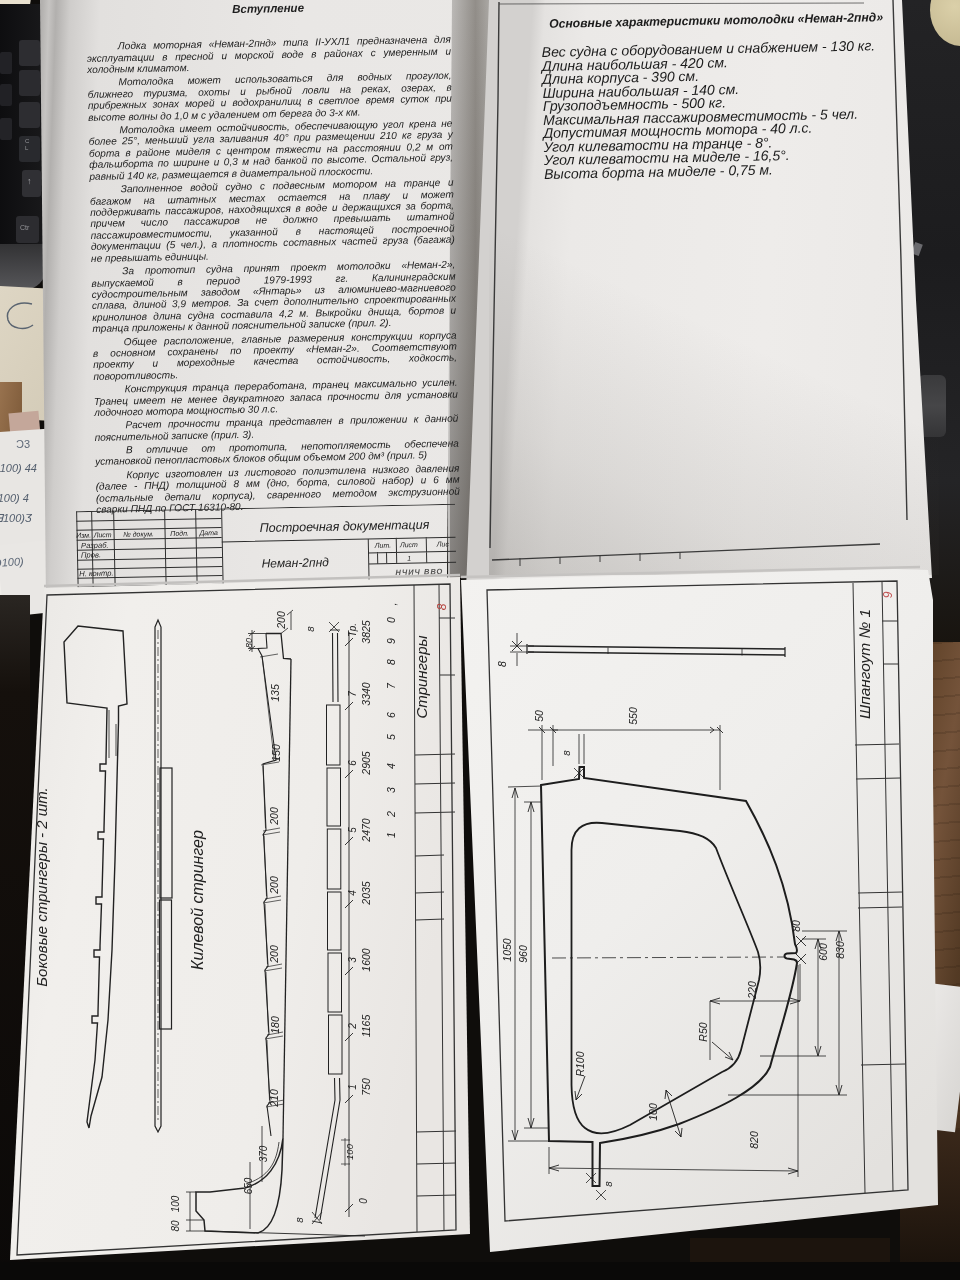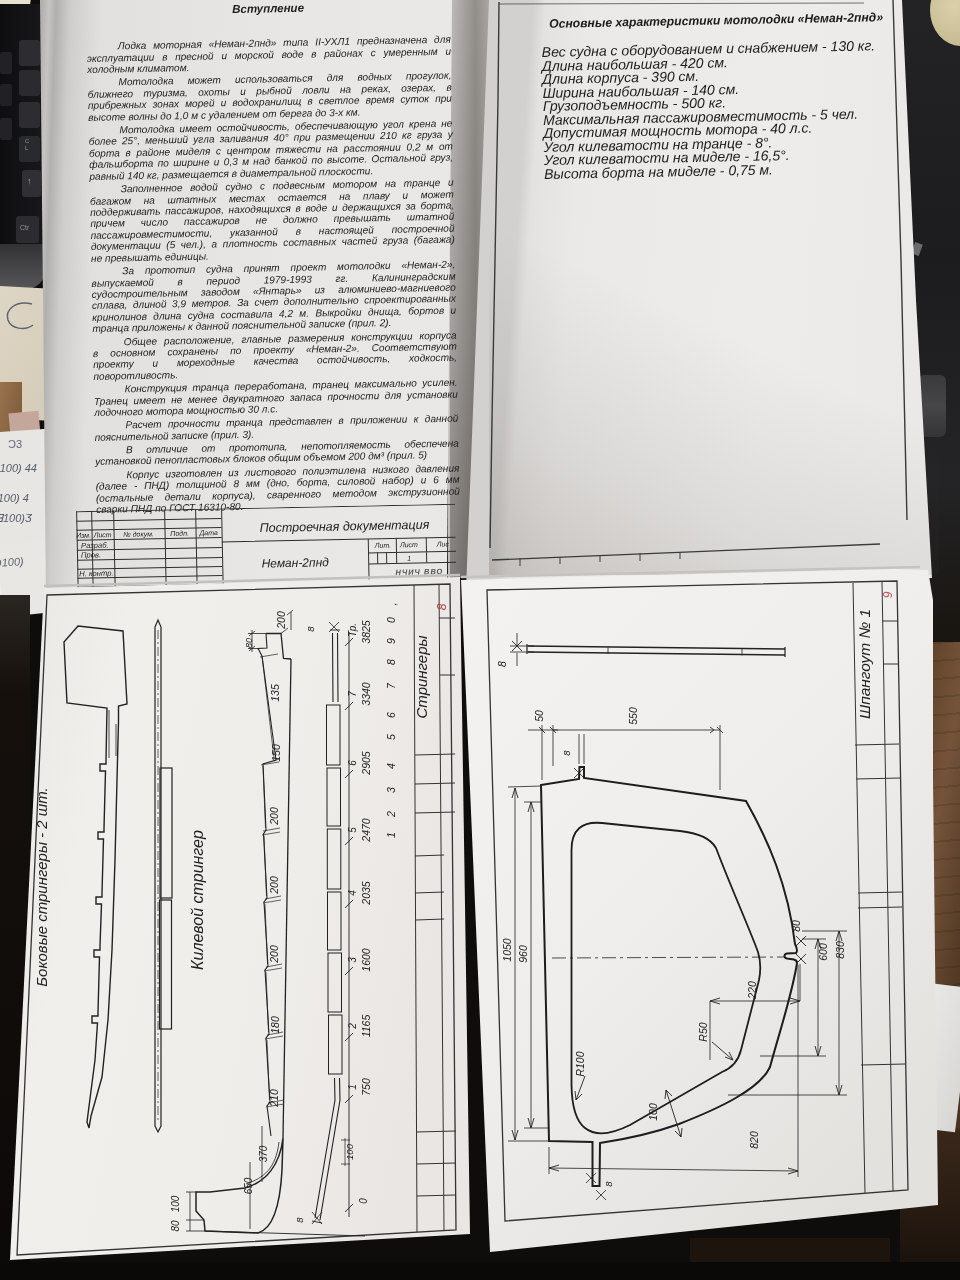--- a/index.html
+++ b/index.html
@@ -47,21 +47,21 @@
 <div class="abs" style="left:-4px;top:288px;width:80px;height:132px;background:linear-gradient(120deg,#ded6c4,#d2cab6);transform:rotate(3deg);"></div>
 <svg class="abs" style="left:2px;top:298px;" width="44" height="44" viewBox="0 0 44 44">
   <path d="M30,6 C13,2 3,12 6,22 C9,31 23,33 31,27" stroke="#5a6470" stroke-width="1.5" fill="none"></path>
 </svg>
 
 <div class="abs" style="left:-2px;top:382px;width:24px;height:62px;background:linear-gradient(100deg,#9a7450,#7c5938);"></div>
 <div class="abs" style="left:10px;top:412px;width:30px;height:36px;background:#c4a79a;transform:rotate(-5deg);"></div>
 
 <div class="abs" style="left:-14px;top:430px;width:92px;height:170px;background:#e8e6e3;transform:rotate(-4deg);"></div>
 <div class="abs" style="left:-10px;top:555px;width:70px;height:50px;background:#efede9;transform:rotate(-6deg);"></div>
-<div class="abs" style="left:8px;top:438px;color:#5d6877;font-size:11px;">Ɔ3</div>
+<div class="abs" style="left:16px;top:438px;color:#5d6877;font-size:11px;">Ɔ3</div>
 <div class="abs" style="left:-4px;top:462px;color:#55606f;font-size:11px;font-style:italic;">-100) 44</div>
 <div class="abs" style="left:-6px;top:492px;color:#55606f;font-size:11px;font-style:italic;">-100) 4</div>
 <div class="abs" style="left:-4px;top:512px;color:#55606f;font-size:11px;font-style:italic;">∃100)Ӡ</div>
 <div class="abs" style="left:0;top:542px;width:64px;height:72px;background:#e9e7e4;transform:rotate(-6deg);"></div>
 <div class="abs" style="left:-6px;top:556px;color:#5d6877;font-size:11px;font-style:italic;transform:rotate(-4deg);">Ӭ100)</div>
 
 <div class="abs" style="left:0;top:595px;width:30px;height:690px;background:linear-gradient(180deg,#2a2622,#15100c 14%,#0b0908);"></div>
 
 <div class="abs" style="left:690px;top:1238px;width:200px;height:42px;background:#1c140d;"></div>
 

